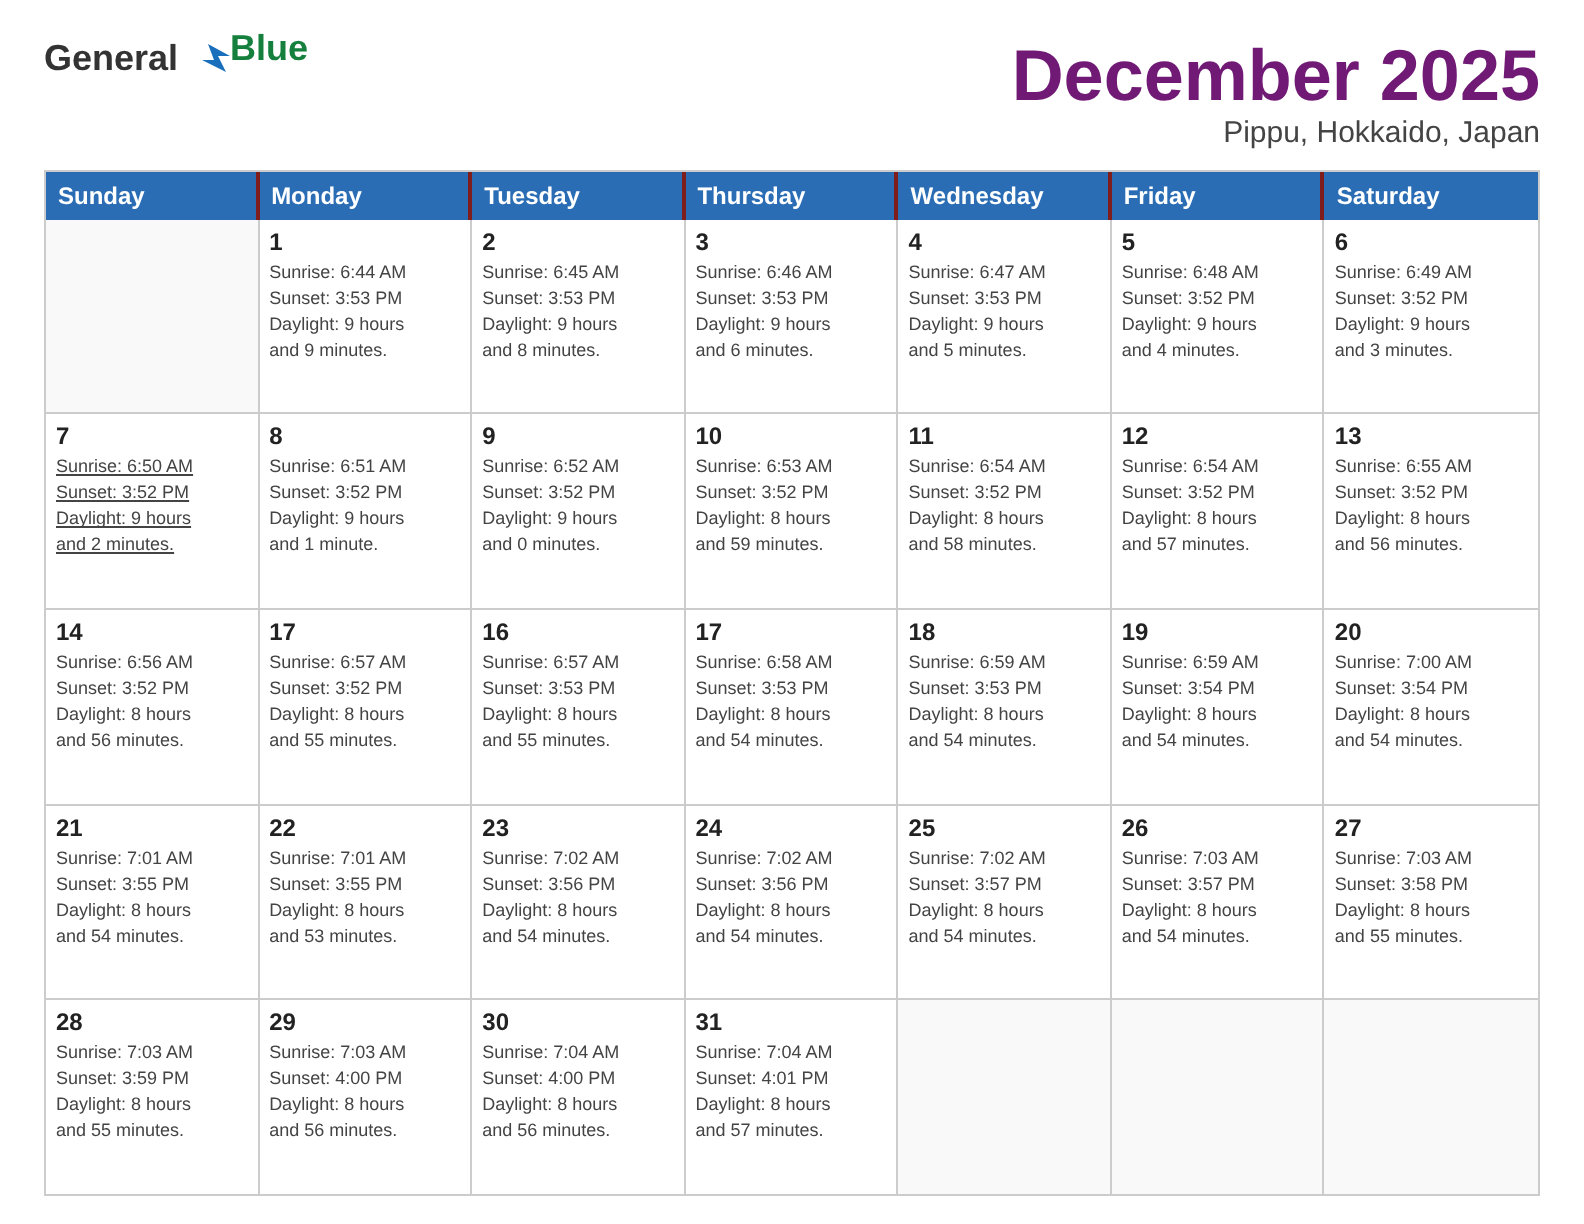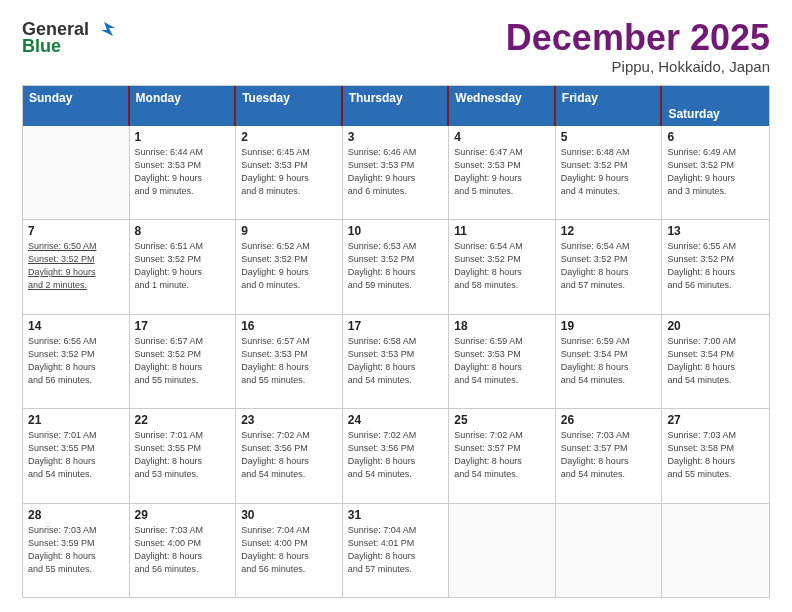--- a/index.html
+++ b/index.html
@@ -18,21 +18,21 @@
       flex-direction: column;
     }
     .header {
       display: flex;
       justify-content: space-between;
       align-items: flex-start;
       margin-bottom: 10px;
     }
     .logo {
       display: flex;
-      flex-direction: column;
+      flex-direction: row;
       align-items: flex-start;
     }
     .logo-text {
       display: flex;
       align-items: center;
       gap: 2px;
     }
     .logo-icon {
       width: 22px;
       height: 22px;
@@ -63,21 +63,21 @@
       background: #2a6db5;
     }
     .cal-header-cell {
       color: #fff;
       font-size: 12px;
       font-weight: bold;
       padding: 5px 6px;
       text-align: left;
       border-right: 2px solid #7f1d1d;
     }
-    .cal-header-cell:last-child { border-right: none; margin-top: 16px; }
+    .cal-header-cell:last-child { border-right: none; }
     .cal-body {
       flex: 1;
       display: flex;
       flex-direction: column;
     }
     .cal-week {
       display: grid;
       grid-template-columns: repeat(7, 1fr);
       flex: 1;
       border-bottom: 1px solid #ccc;

